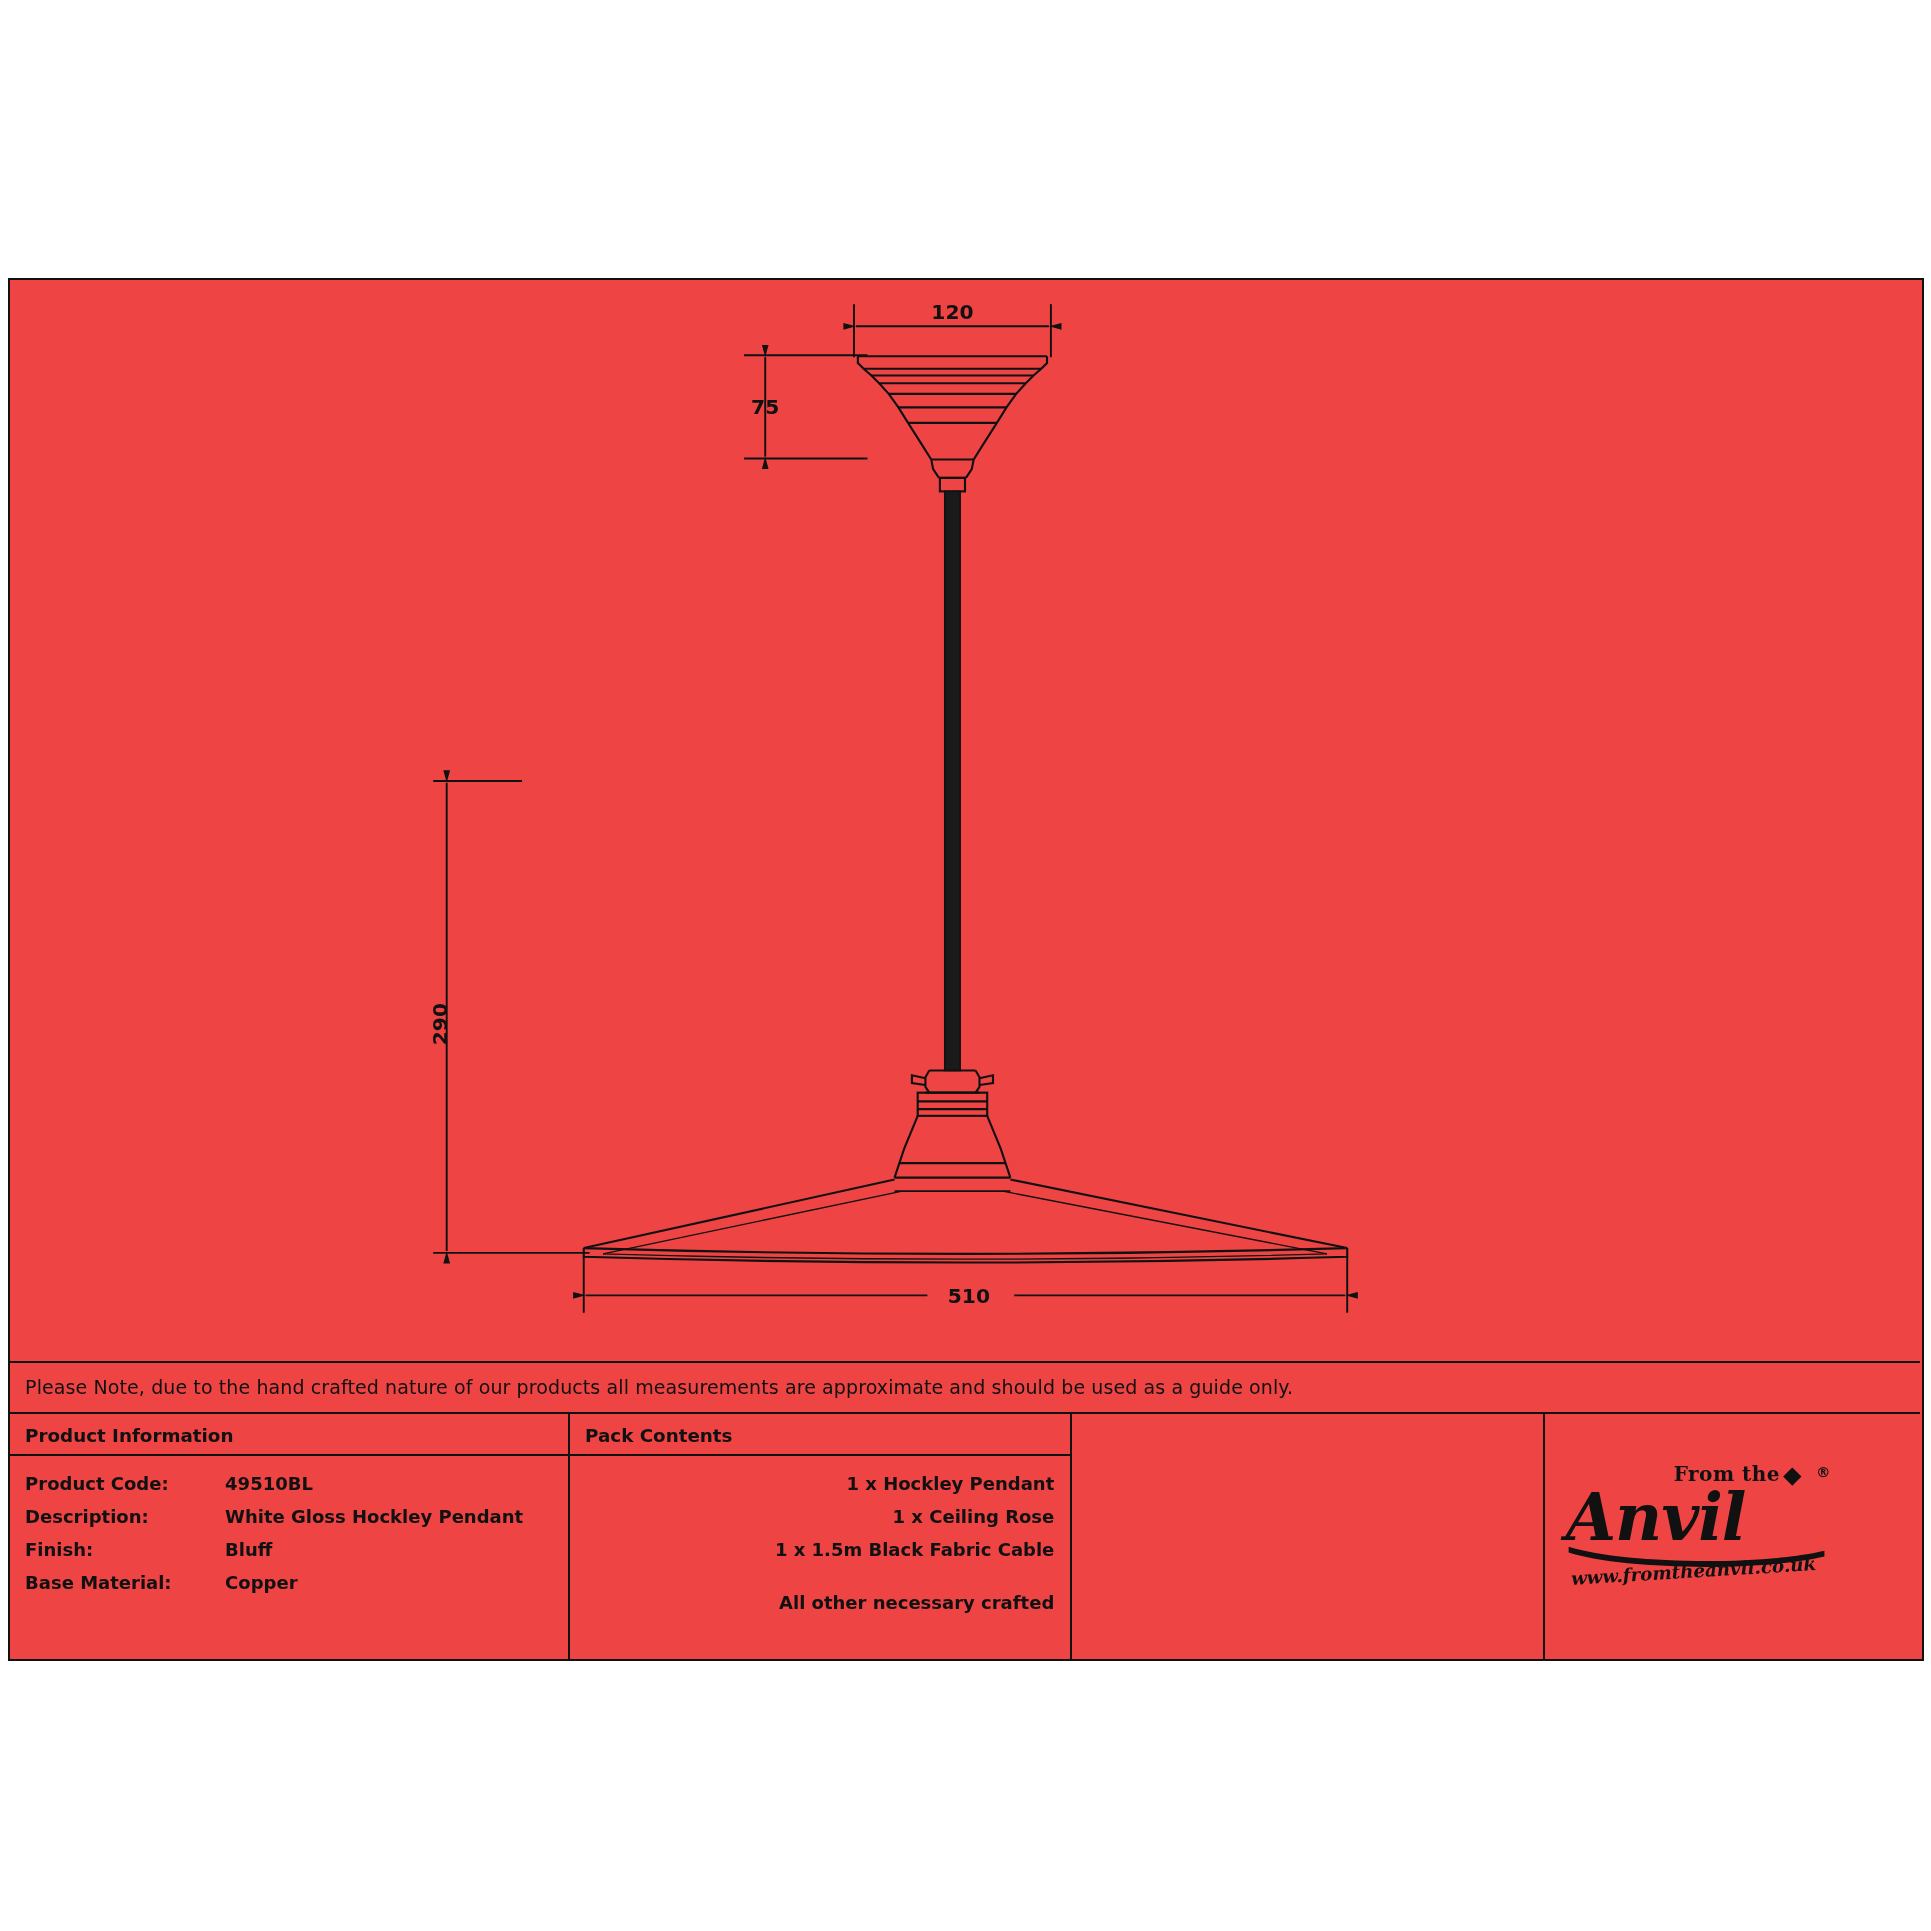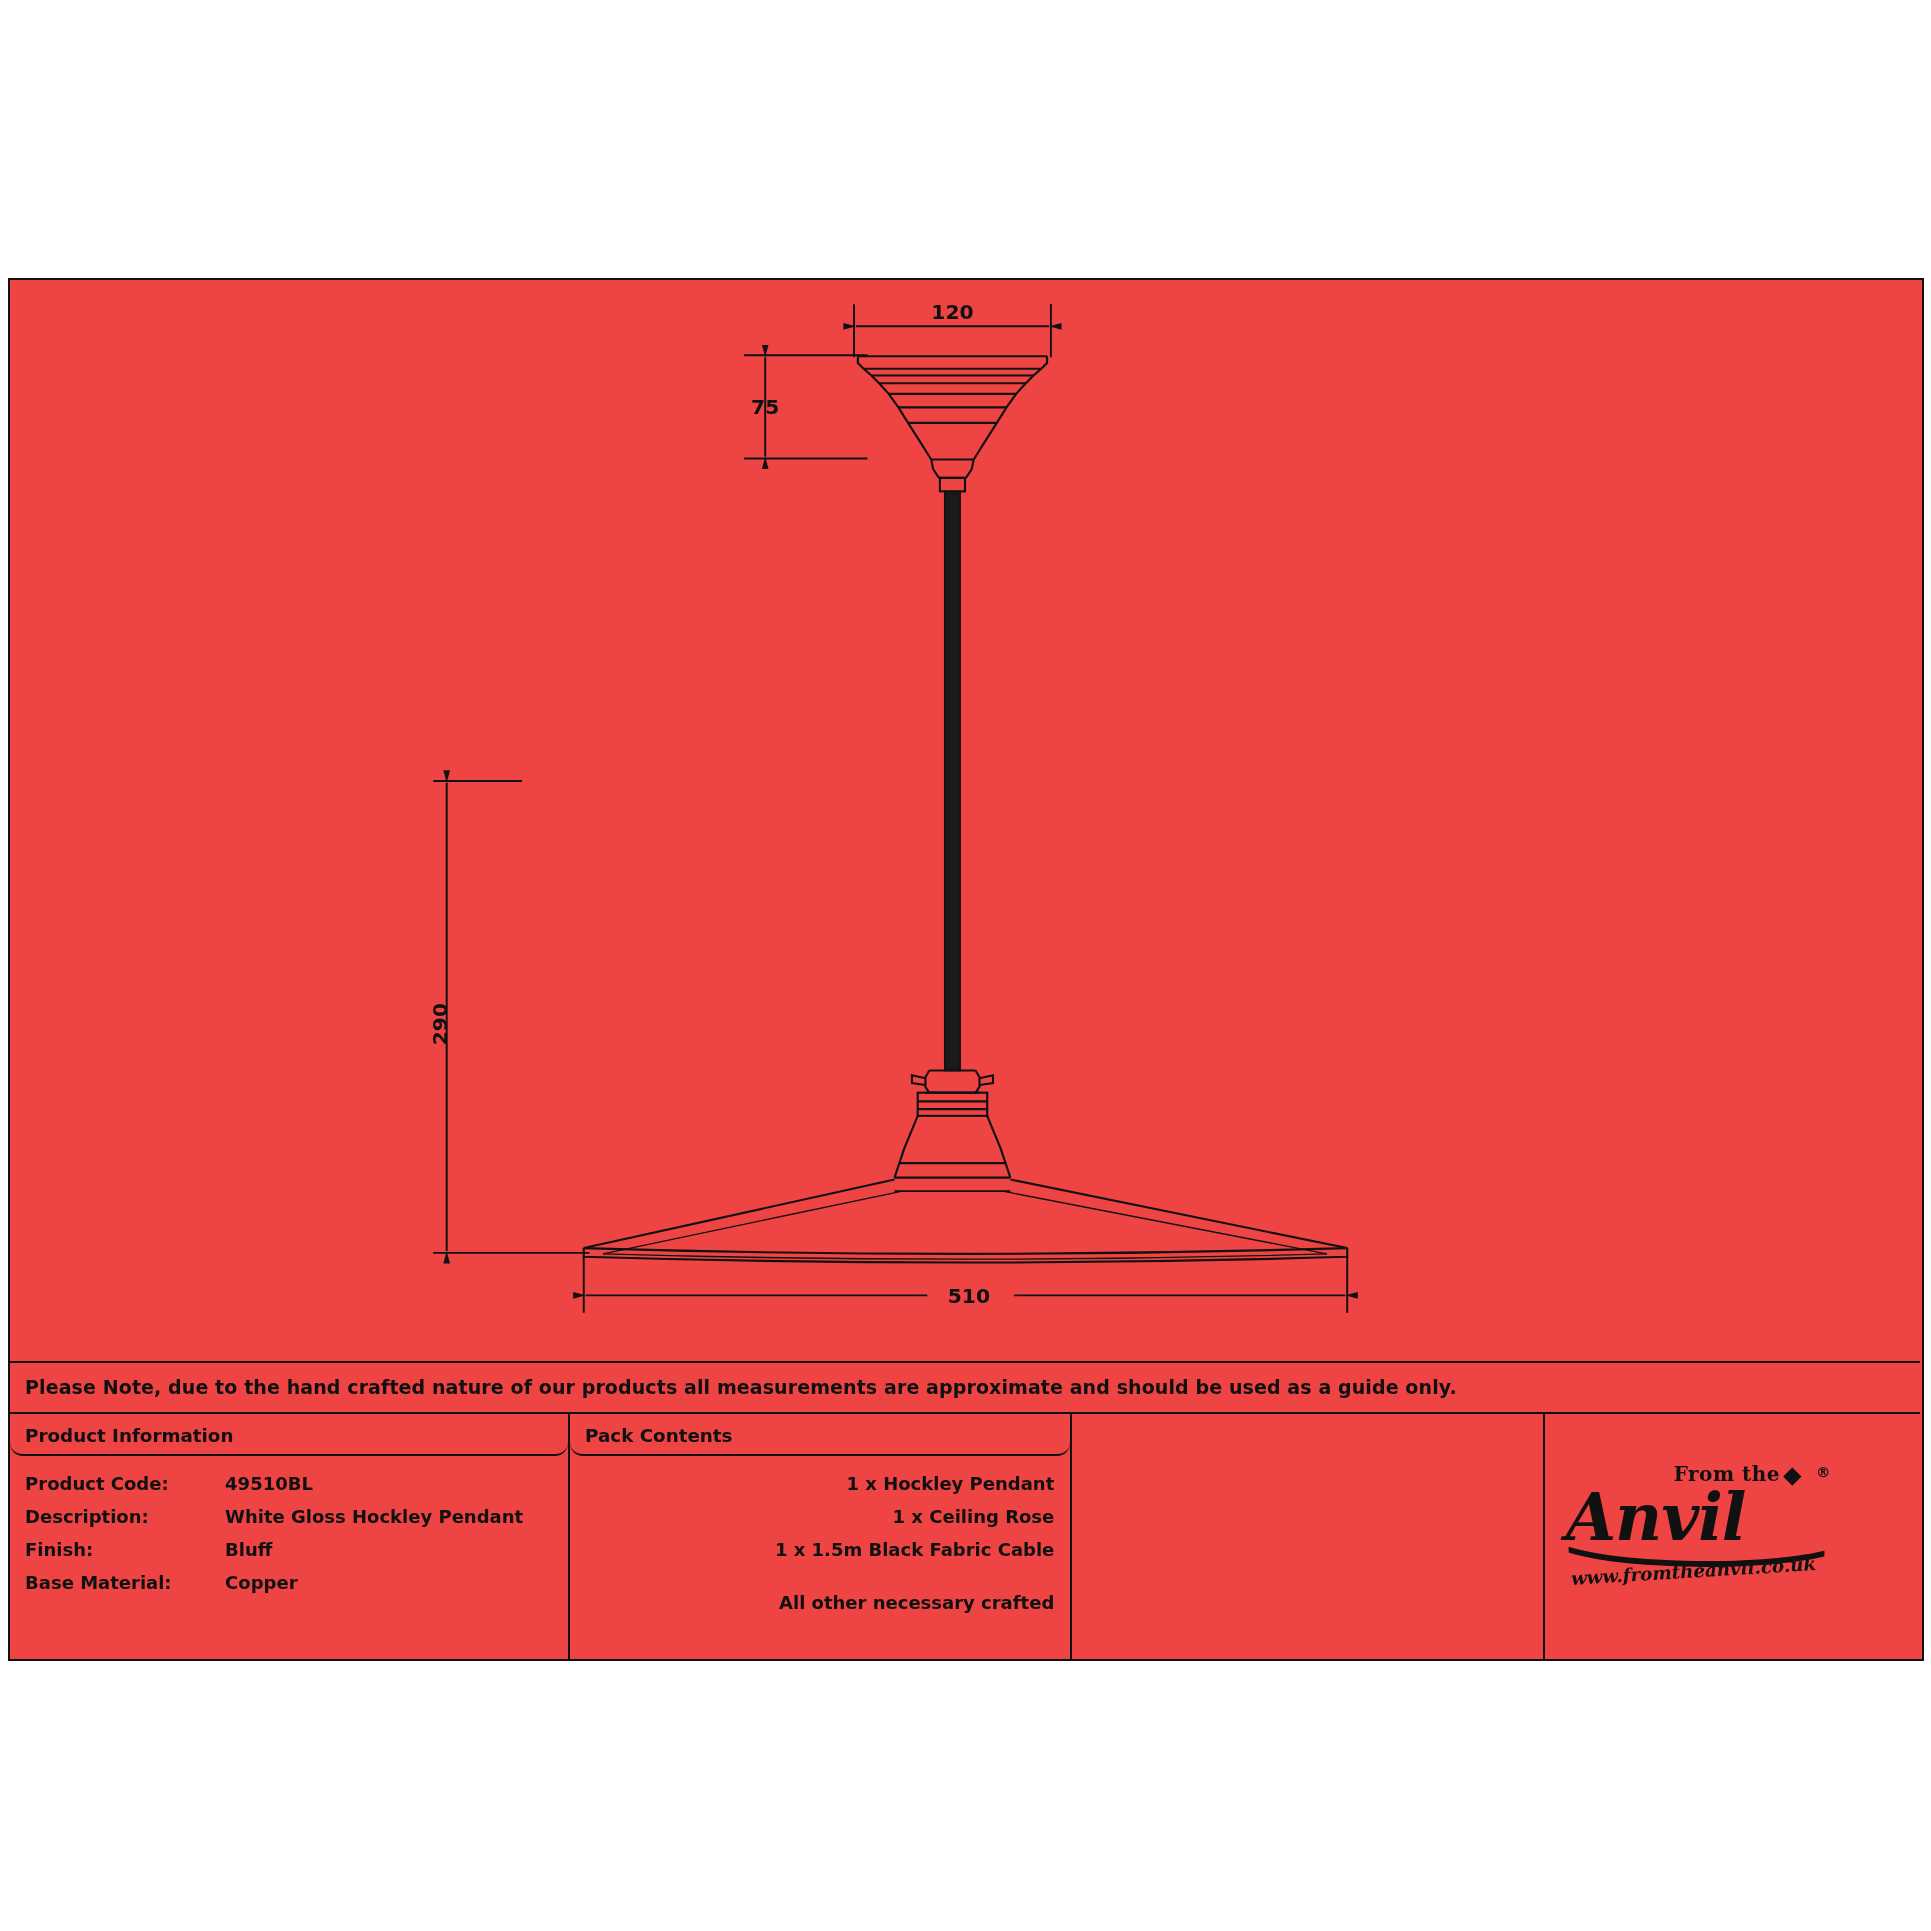--- a/index.html
+++ b/index.html
@@ -45,21 +45,21 @@
     width: 1910px;
     height: 50px;
     border-top: 2.9px solid #111111;
     box-sizing: border-box;
   }
   #note-text {
     position: absolute;
     left: 15.4px;
     top: 12.6px;
     font-size: 19px;
-    font-weight: bold;
+    font-weight: normal;
     letter-spacing: 0.1px;
     white-space: nowrap;
   }
 
   
   #info-table {
     position: absolute;
     left: 0;
     top: 1132px;
     width: 1910px;
@@ -78,21 +78,20 @@
   #col-blank   { left: 1060px; width: 546px; border-left: 2.9px solid #111111; }
   #col-logo    { left: 1533px; width: 303px; border-left: 2.9px solid #111111; }
 
   .col-header {
     position: absolute;
     left: 0; top: 0;
     width: 100%;
     height: 42px;
     border-bottom: 2.9px solid #111111;
     box-sizing: border-box;
-    border-radius: 13px;
   }
   .col-header span {
     position: absolute;
     left: 15.4px;
     top: 10.6px;
     font-size: 18.3px;
     font-weight: bold;
     white-space: nowrap;
   }
   #col-logo .col-header,

